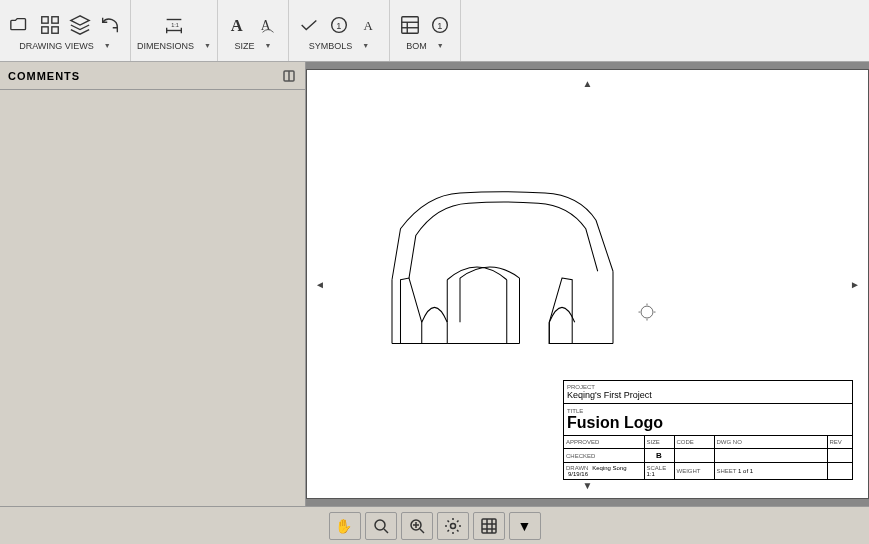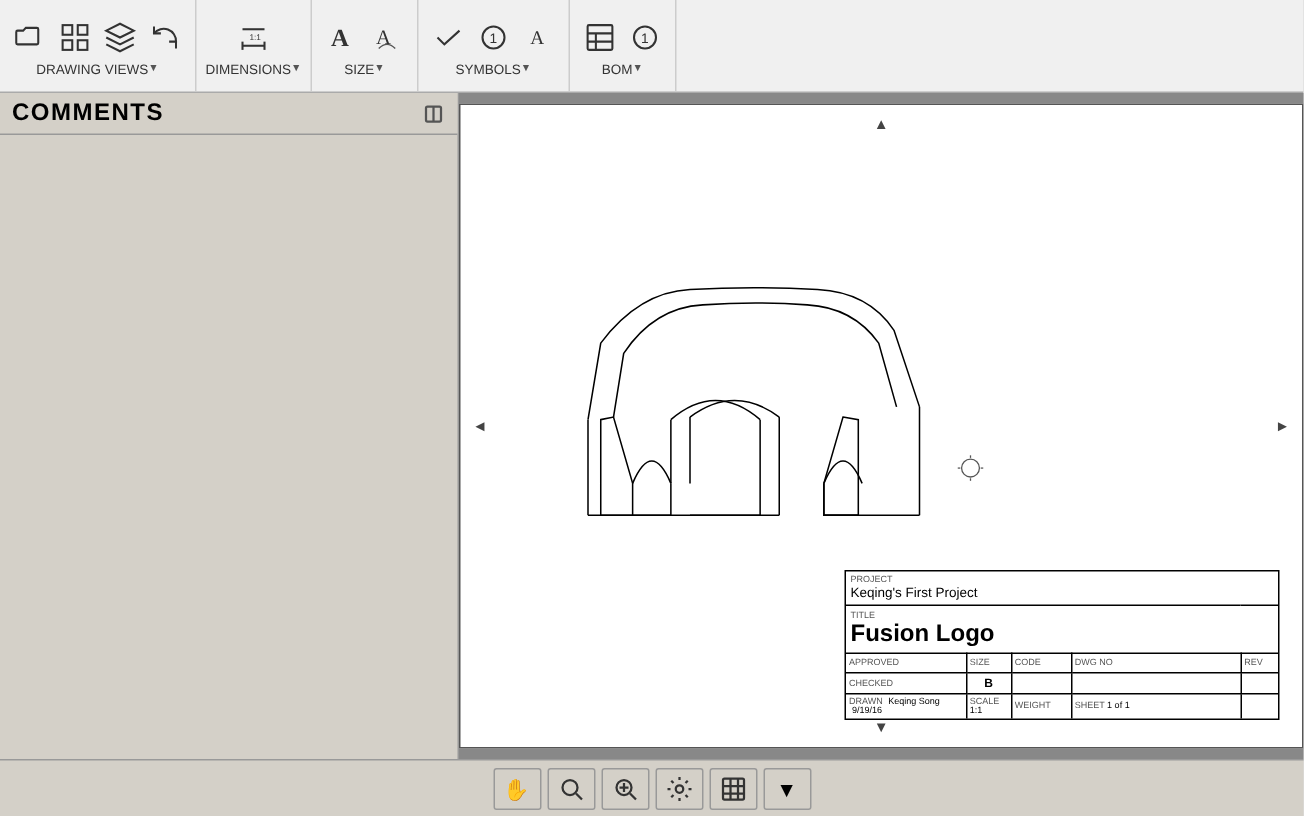--- a/index.html
+++ b/index.html
@@ -27,21 +27,21 @@
       display: flex;
       align-items: center;
       gap: 2px;
     }
     .toolbar-group .label {
       font-size: 9px;
       color: #333;
       margin-top: 2px;
       display: flex;
       align-items: center;
-      gap: 0;
+      gap: 10px;
     }
     .toolbar-icon {
       width: 28px;
       height: 28px;
       display: flex;
       align-items: center;
       justify-content: center;
       font-size: 14px;
       cursor: pointer;
       border: 1px solid transparent;
@@ -63,21 +63,21 @@
     #panel-header {
       height: 28px;
       background: #d4d0c8;
       border-bottom: 1px solid #999;
       display: flex;
       align-items: center;
       justify-content: space-between;
       padding: 0 8px;
     }
     #panel-title {
-      font-size: 16px;
+      font-size: 11px;
       font-weight: bold;
       color: #000;
       letter-spacing: 1px;
     }
     #panel-pin {
       width: 16px;
       height: 16px;
       display: flex;
       align-items: center;
       justify-content: center;

